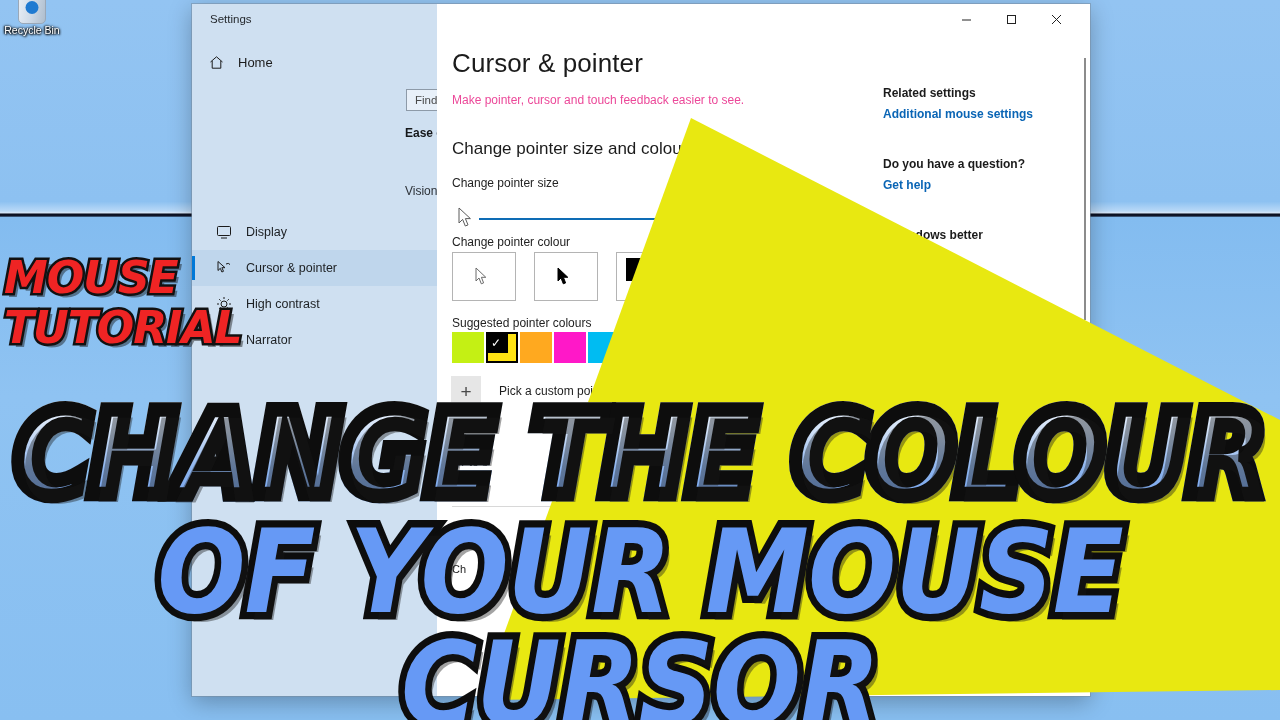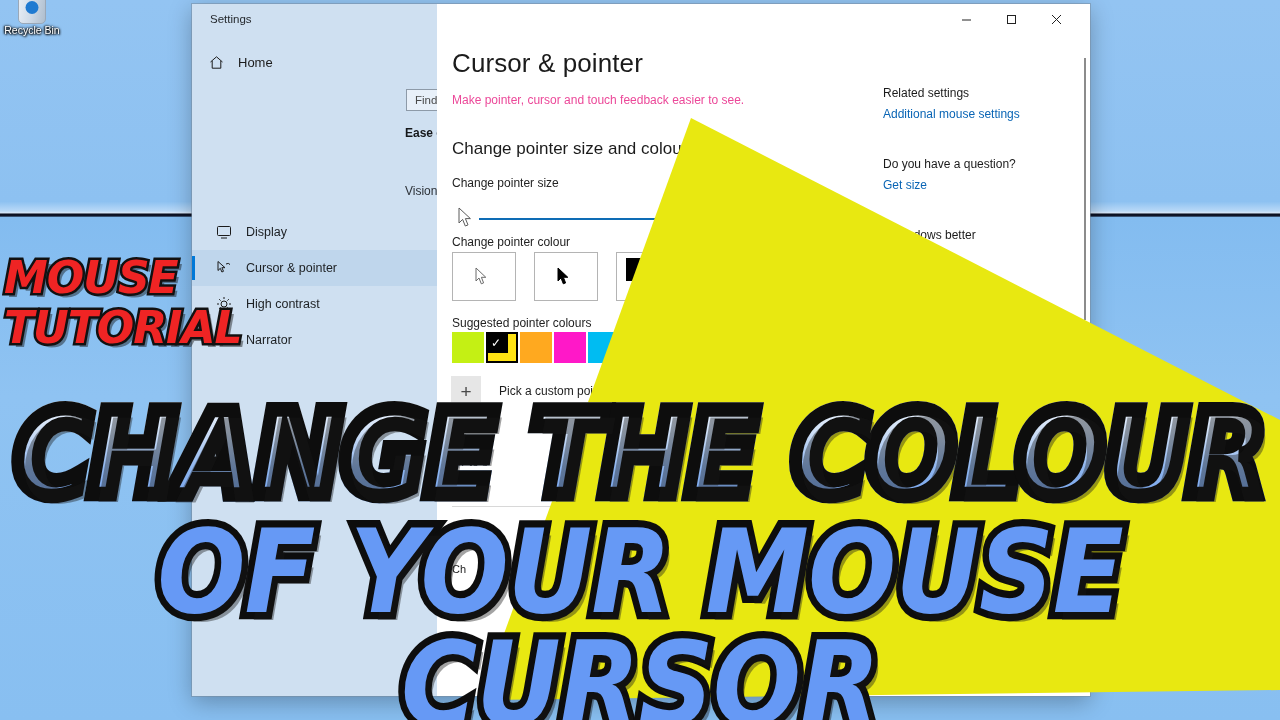--- a/index.html
+++ b/index.html
@@ -241,21 +241,21 @@
   #related {
     position: absolute; left: 446px; top: 0; width: 200px;
   }
   .rel-head {
     font-size: 12px; color: #1b1b1b; margin-bottom: 7px;
   }
   .rel-link {
     font-size: 12px; color: #0a65b5; display: block;
     text-decoration: none;
   }
-  .rel-block { margin-bottom: 37px; }
+  .rel-block { margin-bottom: 37px; font-weight: bold; }
   #rel-block-1 { position: absolute; left: 0; top: 50px; }
   #rel-block-2 { position: absolute; left: 0; top: 121px; }
   #rel-block-3 { position: absolute; left: 0; top: 192px; }
 
   
   #scrollbar {
     position: absolute; right: 0; top: 32px; bottom: 0;
     width: 9px; background: #ffffff;
   }
   #scrollbar .thumb {
@@ -507,21 +507,21 @@
     <div id="lower-text-3">Sh
 s</div>
 
     <div id="related">
       <div id="rel-block-1" class="rel-block">
         <div class="rel-head">Related settings</div>
         <a class="rel-link" href="#">Additional mouse settings</a>
       </div>
       <div id="rel-block-2" class="rel-block">
         <div class="rel-head">Do you have a question?</div>
-        <a class="rel-link" href="#">Get size</a>
+        <a class="rel-link" href="#">Get help</a>
       </div>
       <div id="rel-block-3" class="rel-block">
         <div class="rel-head">n Windows better</div>
         <a class="rel-link" href="#">back</a>
       </div>
     </div>
 
   </div>
 
   <div id="scrollbar">

